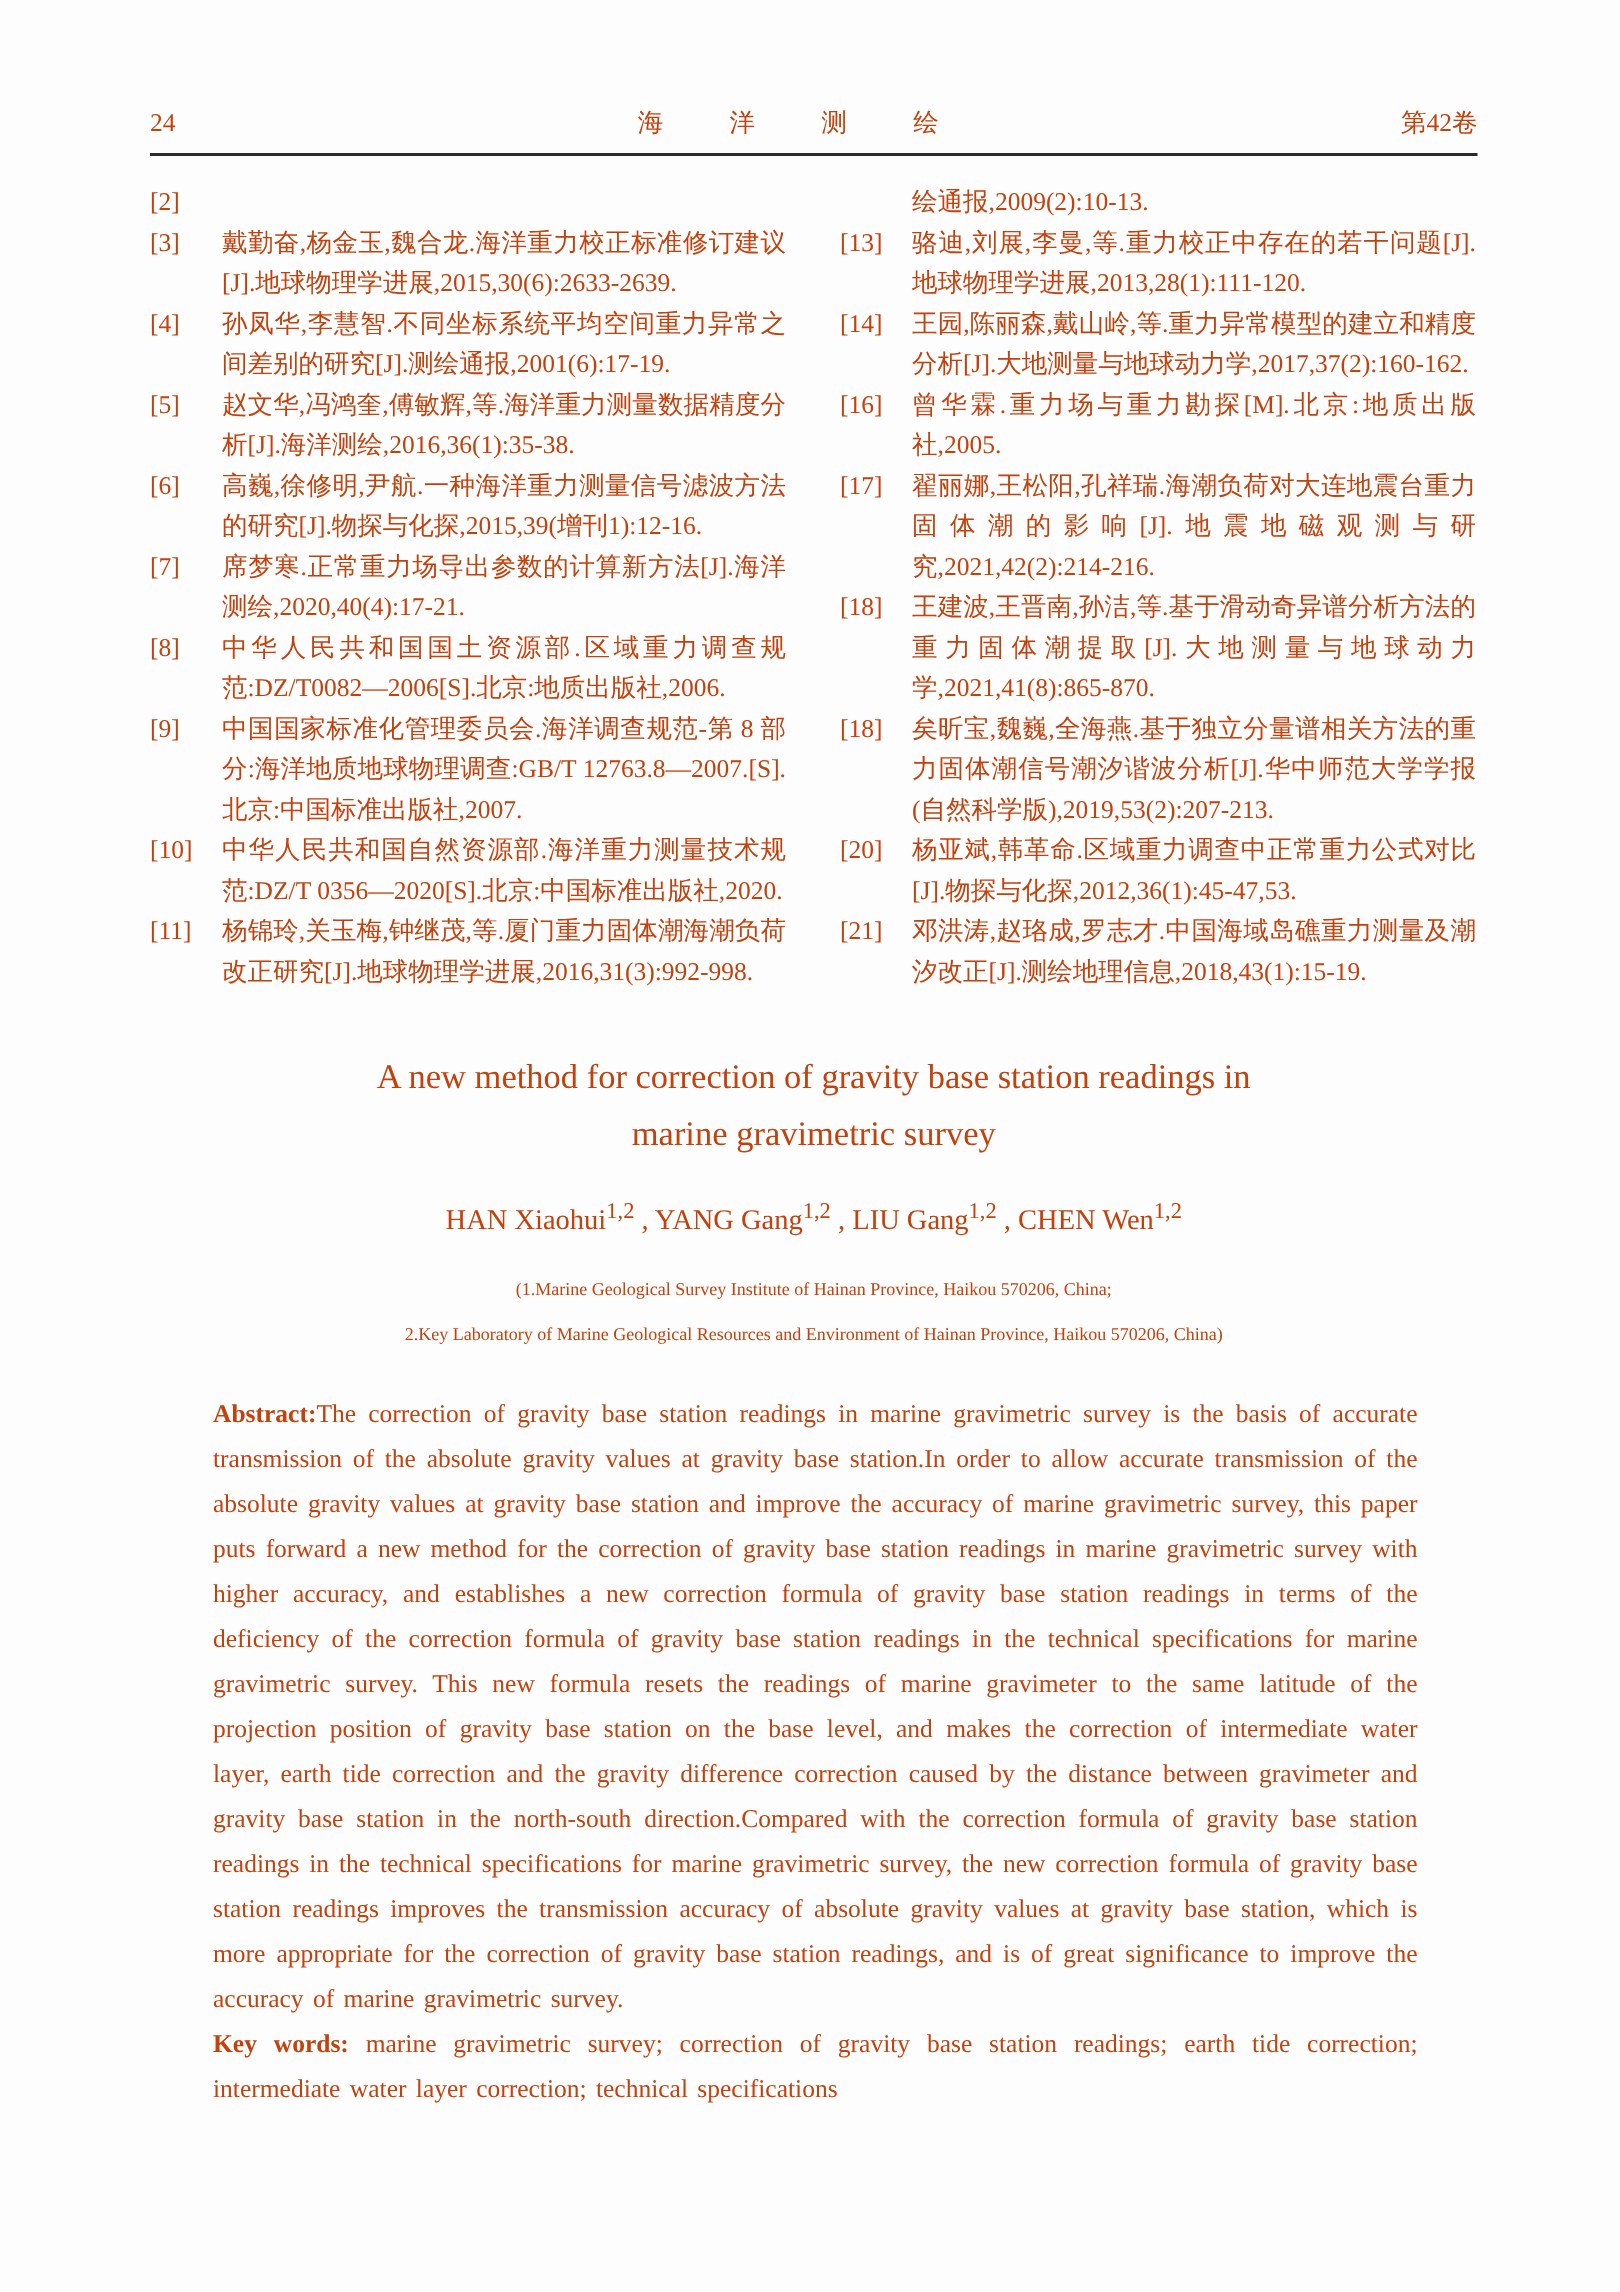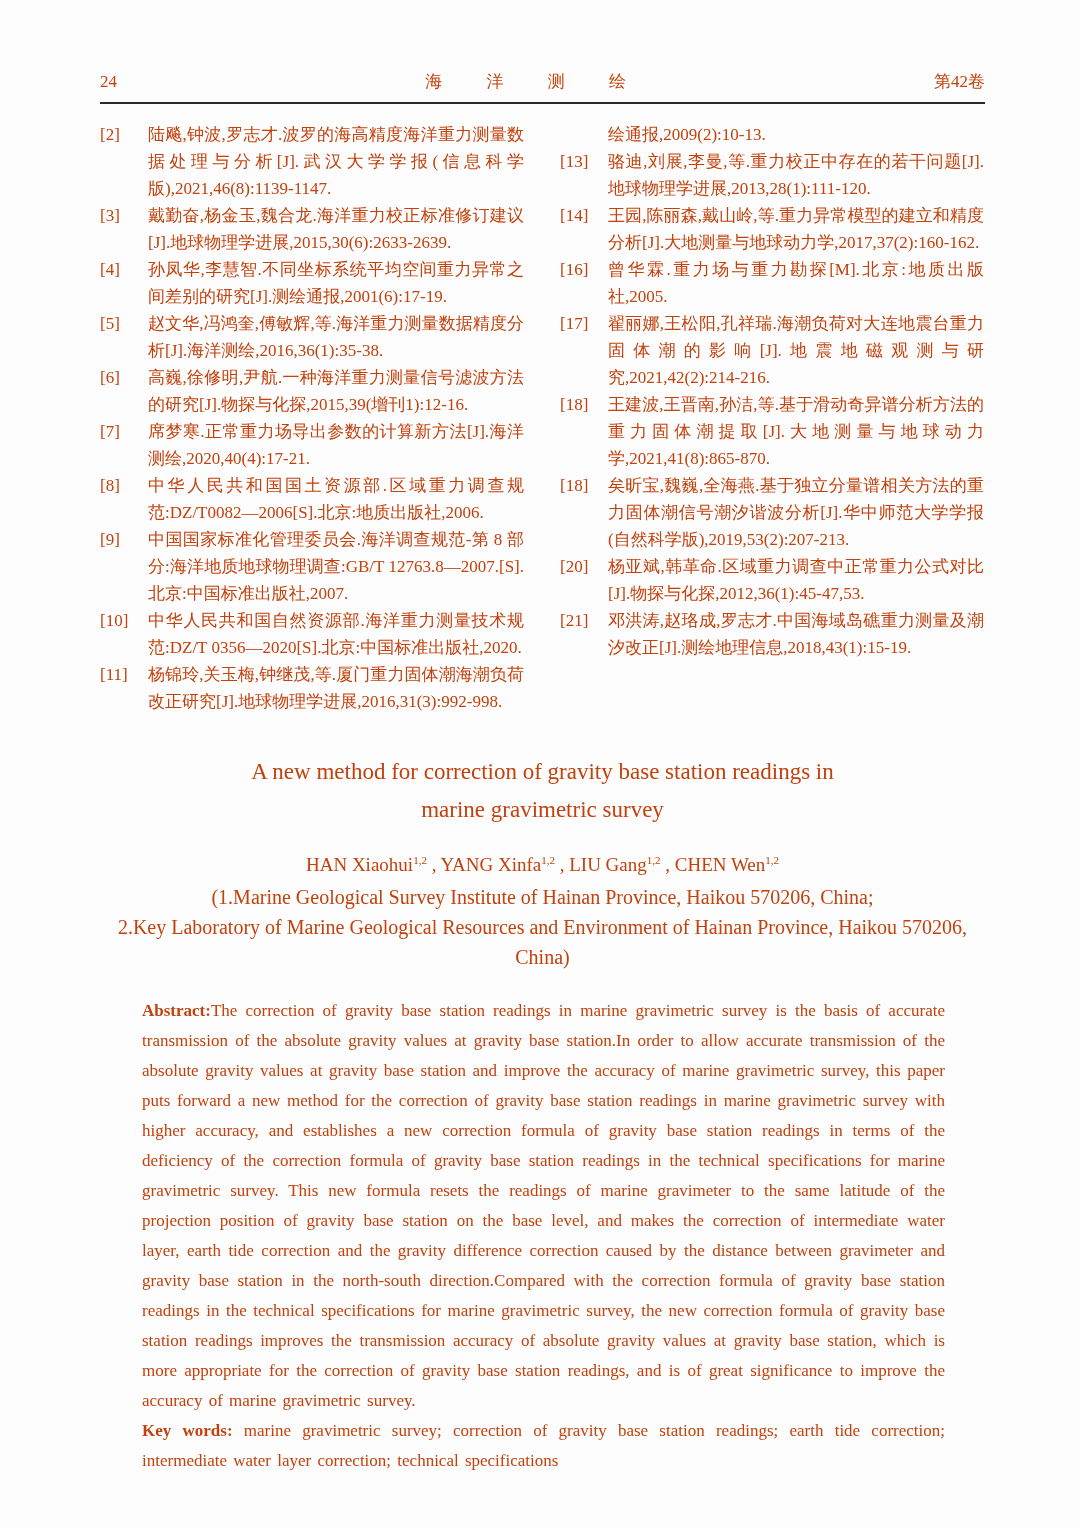--- a/index.html
+++ b/index.html
@@ -15,22 +15,22 @@
   
   .refs{display:flex;gap:36px;margin-top:17px;font-size:17px;line-height:27px;}
   .ref-col{width:424px;}
   .ref-item{display:flex;}
   .ref-label{flex:none;width:48px;}
   .ref-text{flex:1;text-align:justify;}
   .ref-cont{padding-left:48px;}
   
   .art-title{margin-top:38px;text-align:center;font-size:23px;line-height:38px;}
   .authors{margin-top:25px;text-align:center;font-size:19px;}
-  .authors sup{font-size:11px;}
-  .affiliations{margin-top:6px;text-align:center;font-size:20px;line-height:30px;}
+  .authors sup{font-size:15px;}
+  .affiliations{margin-top:19px;text-align:center;font-size:12px;line-height:30px;}
   .abstract-block{margin:24px 40px 0 42px;font-size:17px;line-height:30px;}
   .abstract-block p{margin:0;text-align:justify;word-spacing:2px;}
   .lbl{font-weight:bold;}
 </style>
 </head>
 <body>
 
 <div class="page">
 
   <div class="running-head">
@@ -38,21 +38,20 @@
     <span class="journal-title">海 洋 测 绘</span>
     <span>第42卷</span>
   </div>
   <hr class="head-rule">
 
   <div class="refs">
     <div class="ref-col">
 
         <div class="ref-item">
           <span class="ref-label">[2]</span>
-          <span class="ref-text">陆飚,钟波,罗志才.波罗的海高精度海洋重力测量数据处理与分析[J].武汉大学学报(信息科学版),2021,46(8):1139-1147.</span>
         </div>
 
         <div class="ref-item">
           <span class="ref-label">[3]</span>
           <span class="ref-text">戴勤奋,杨金玉,魏合龙.海洋重力校正标准修订建议[J].地球物理学进展,2015,30(6):2633-2639.</span>
         </div>
 
         <div class="ref-item">
           <span class="ref-label">[4]</span>
           <span class="ref-text">孙凤华,李慧智.不同坐标系统平均空间重力异常之间差别的研究[J].测绘通报,2001(6):17-19.</span>
@@ -142,21 +141,21 @@
     </div>
   </div>
 
   <div class="art-title">
     <div>A new method for correction of gravity base station readings in</div>
     <div>marine gravimetric survey</div>
   </div>
 
   <div class="authors">
     
-  <span class="author"><span>HAN Xiaohui</span><sup>1,2</sup><span> , </span></span><span class="author"><span>YANG Xinfa</span><sup>1,2</sup><span> , </span></span><span class="author"><span>LIU Gang</span><sup>1,2</sup><span> , </span></span><span class="author"><span>CHEN Wen</span><sup>1,2</sup><span></span></span></div>
+  <span class="author"><span>HAN Xiaohui</span><sup>1,2</sup><span> , </span></span><span class="author"><span>YANG Gang</span><sup>1,2</sup><span> , </span></span><span class="author"><span>LIU Gang</span><sup>1,2</sup><span> , </span></span><span class="author"><span>CHEN Wen</span><sup>1,2</sup><span></span></span></div>
 
   <div class="affiliations">
     <div>(1.Marine Geological Survey Institute of Hainan Province, Haikou 570206, China;</div>
     <div>2.Key Laboratory of Marine Geological Resources and Environment of Hainan Province, Haikou 570206, China)</div>
   </div>
 
   <div class="abstract-block">
     <p><span class="lbl">Abstract:</span><span>The correction of gravity base station readings in marine gravimetric survey is the basis of accurate transmission of the absolute gravity values at gravity base station.In order to allow accurate transmission of the absolute gravity values at gravity base station and improve the accuracy of marine gravimetric survey, this paper puts forward a new method for the correction of gravity base station readings in marine gravimetric survey with higher accuracy, and establishes a new correction formula of gravity base station readings in terms of the deficiency of the correction formula of gravity base station readings in the technical specifications for marine gravimetric survey. This new formula resets the readings of marine gravimeter to the same latitude of the projection position of gravity base station on the base level, and makes the correction of intermediate water layer, earth tide correction and the gravity difference correction caused by the distance between gravimeter and gravity base station in the north-south direction.Compared with the correction formula of gravity base station readings in the technical specifications for marine gravimetric survey, the new correction formula of gravity base station readings improves the transmission accuracy of absolute gravity values at gravity base station, which is more appropriate for the correction of gravity base station readings, and is of great significance to improve the accuracy of marine gravimetric survey.</span></p>
     <p><span class="lbl">Key words:</span> <span>marine gravimetric survey; correction of gravity base station readings; earth tide correction; intermediate water layer correction; technical specifications</span></p>
   </div>

